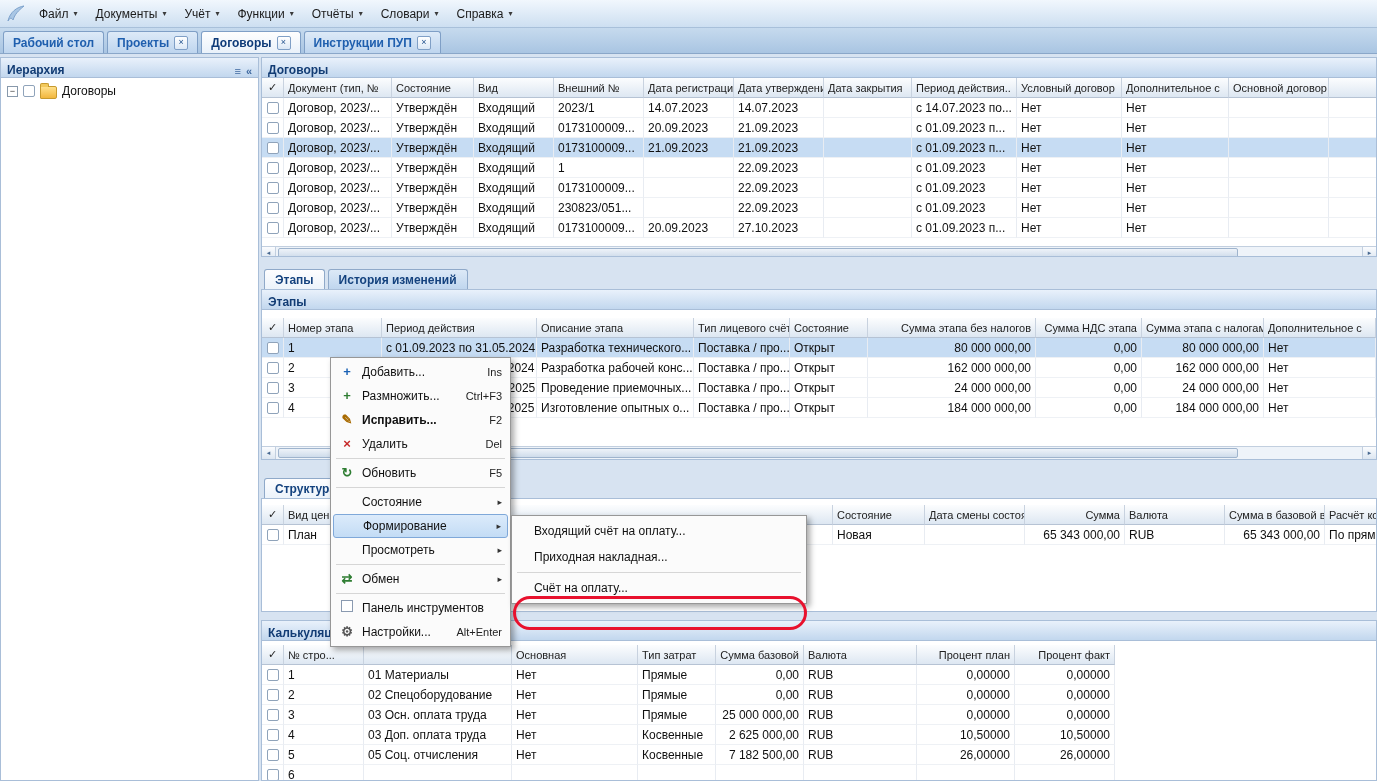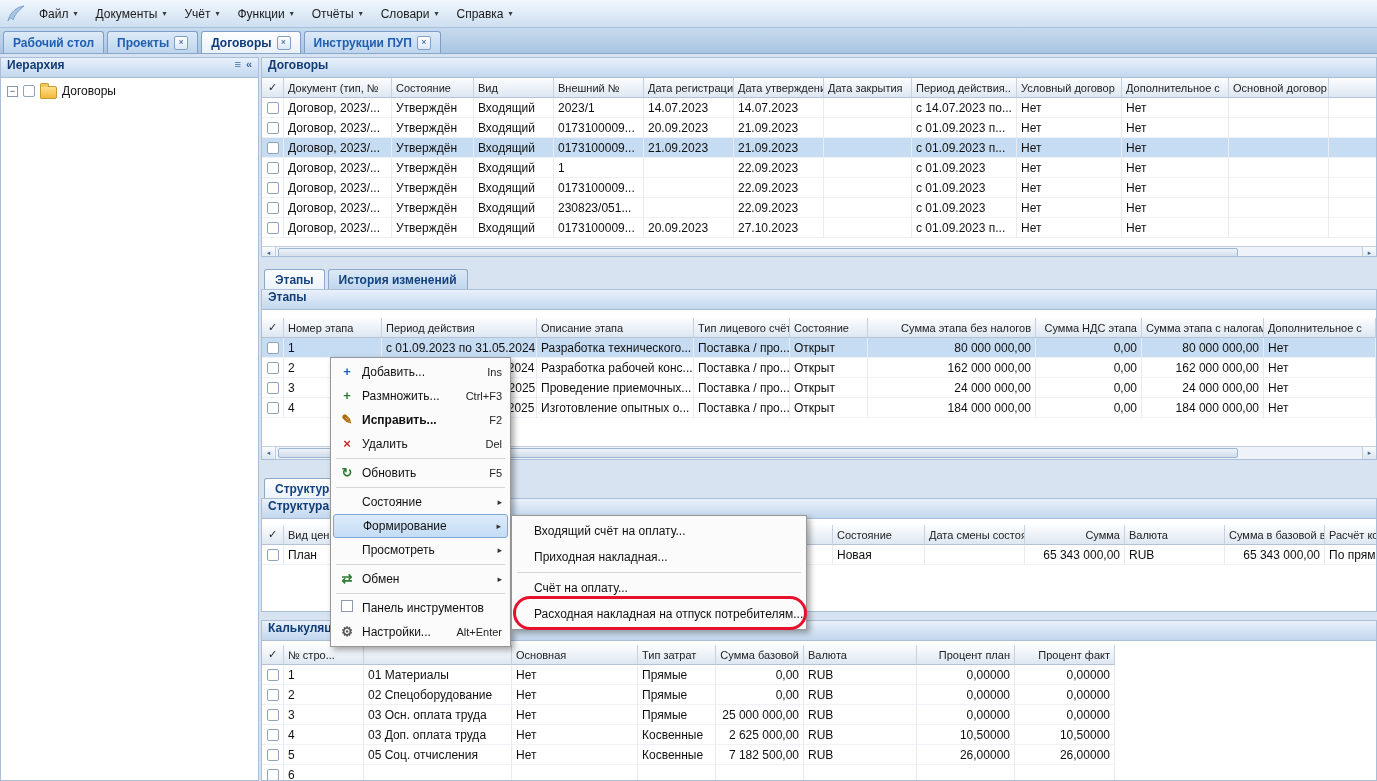--- a/index.html
+++ b/index.html
@@ -17,21 +17,21 @@
   .wtab{display:flex;align-items:center;gap:5px;height:22px;padding:0 9px;border:1px solid #7f9fc6;border-bottom:none;border-radius:3px 3px 0 0;background:linear-gradient(#ddeaf8,#bed5ee);font-size:12px;font-weight:bold;color:#1f5fae;box-sizing:border-box}
   .wtab.active{background:linear-gradient(#fefefe,#e9f1fa);color:#0e3a78}
   .tclose{width:12px;height:12px;border:1px solid #7f9fc6;background:linear-gradient(#ffffff,#dbe8f6);font-size:9px;line-height:10px;text-align:center;color:#23538f;border-radius:2px;font-weight:normal}
 
   
   .content{position:absolute;top:54px;left:0;right:0;bottom:0;display:flex;padding-top:3px;box-sizing:border-box;background:#d7e3f1}
   .sidebar{width:259px;flex:0 0 259px;background:#fff;border:1px solid #a9bed8;box-sizing:border-box;margin-right:2px;display:flex;flex-direction:column}
   .main{flex:1;min-width:0;display:flex;flex-direction:column}
 
   .panel{background:#fff;border:1px solid #a9bed8;box-sizing:border-box;overflow:hidden;display:flex;flex-direction:column}
-  .panel-header{height:20px;flex:0 0 20px;background:linear-gradient(#e9f1fb,#c2d7ee);border-bottom:1px solid #a9bed8;display:flex;align-items:flex-start;padding:0 6px;font-size:12px;font-weight:bold;color:#123c74;box-sizing:border-box;white-space:nowrap}
+  .panel-header{height:20px;flex:0 0 20px;background:linear-gradient(#e9f1fb,#c2d7ee);border-bottom:1px solid #a9bed8;display:flex;align-items:flex-end;padding:0 6px;font-size:12px;font-weight:bold;color:#123c74;box-sizing:border-box;white-space:nowrap}
   .ph-icons{margin-left:auto;display:flex;gap:5px;align-items:center}
   .ph-ic{font-size:11px;color:#3f69a0;font-weight:bold;cursor:default}
 
   .gap{flex:0 0 auto}
   .g10{height:10px}.g16{height:16px}.g8{height:8px}
   .pre8{height:8px;flex:0 0 8px;background:#fff}
   .pre6{height:6px;flex:0 0 6px;background:#fff}
   .pre4{height:4px;flex:0 0 4px;background:#fff}
   .filler{flex:1;background:#fff}
 
@@ -432,23 +432,20 @@
 
       <div class="gap g16"></div>
 
       <div class="subtabs">
           <div class="subtab active">
             <span>Структура...</span>
           </div>
         </div>
 
       <section class="panel structure-panel">
-        <div class="panel-header">
-          <span>Структура</span>
-        </div>
         <div class="pre6"></div>
         <div class="tbl-wrap tw-structure">
             <table class="grid" style="width: 1138px;">
               <colgroup>
                 <col style="width: 22px;">
                 <col style="width: 549px;">
                 <col style="width: 92px;">
                 <col style="width: 100px;">
                 <col style="width: 100px;">
                 <col style="width: 100px;">
@@ -656,19 +653,16 @@
       <div class="mitem">
         <span class="mlabel">Входящий счёт на оплату...</span>
       </div>
       <div class="mitem">
         <span class="mlabel">Приходная накладная...</span>
       </div>
       <div class="msep"></div>
       <div class="mitem">
         <span class="mlabel">Счёт на оплату...</span>
       </div>
-      <div class="mitem">
-        <span class="mlabel">Расходная накладная на отпуск потребителям...</span>
-      </div>
     </div>
   <div class="ring" style="left: 513px; top: 596px; width: 294px; height: 34px; border-color: rgb(232, 17, 45);"></div>
 
 </div>
 
 </body></html>

